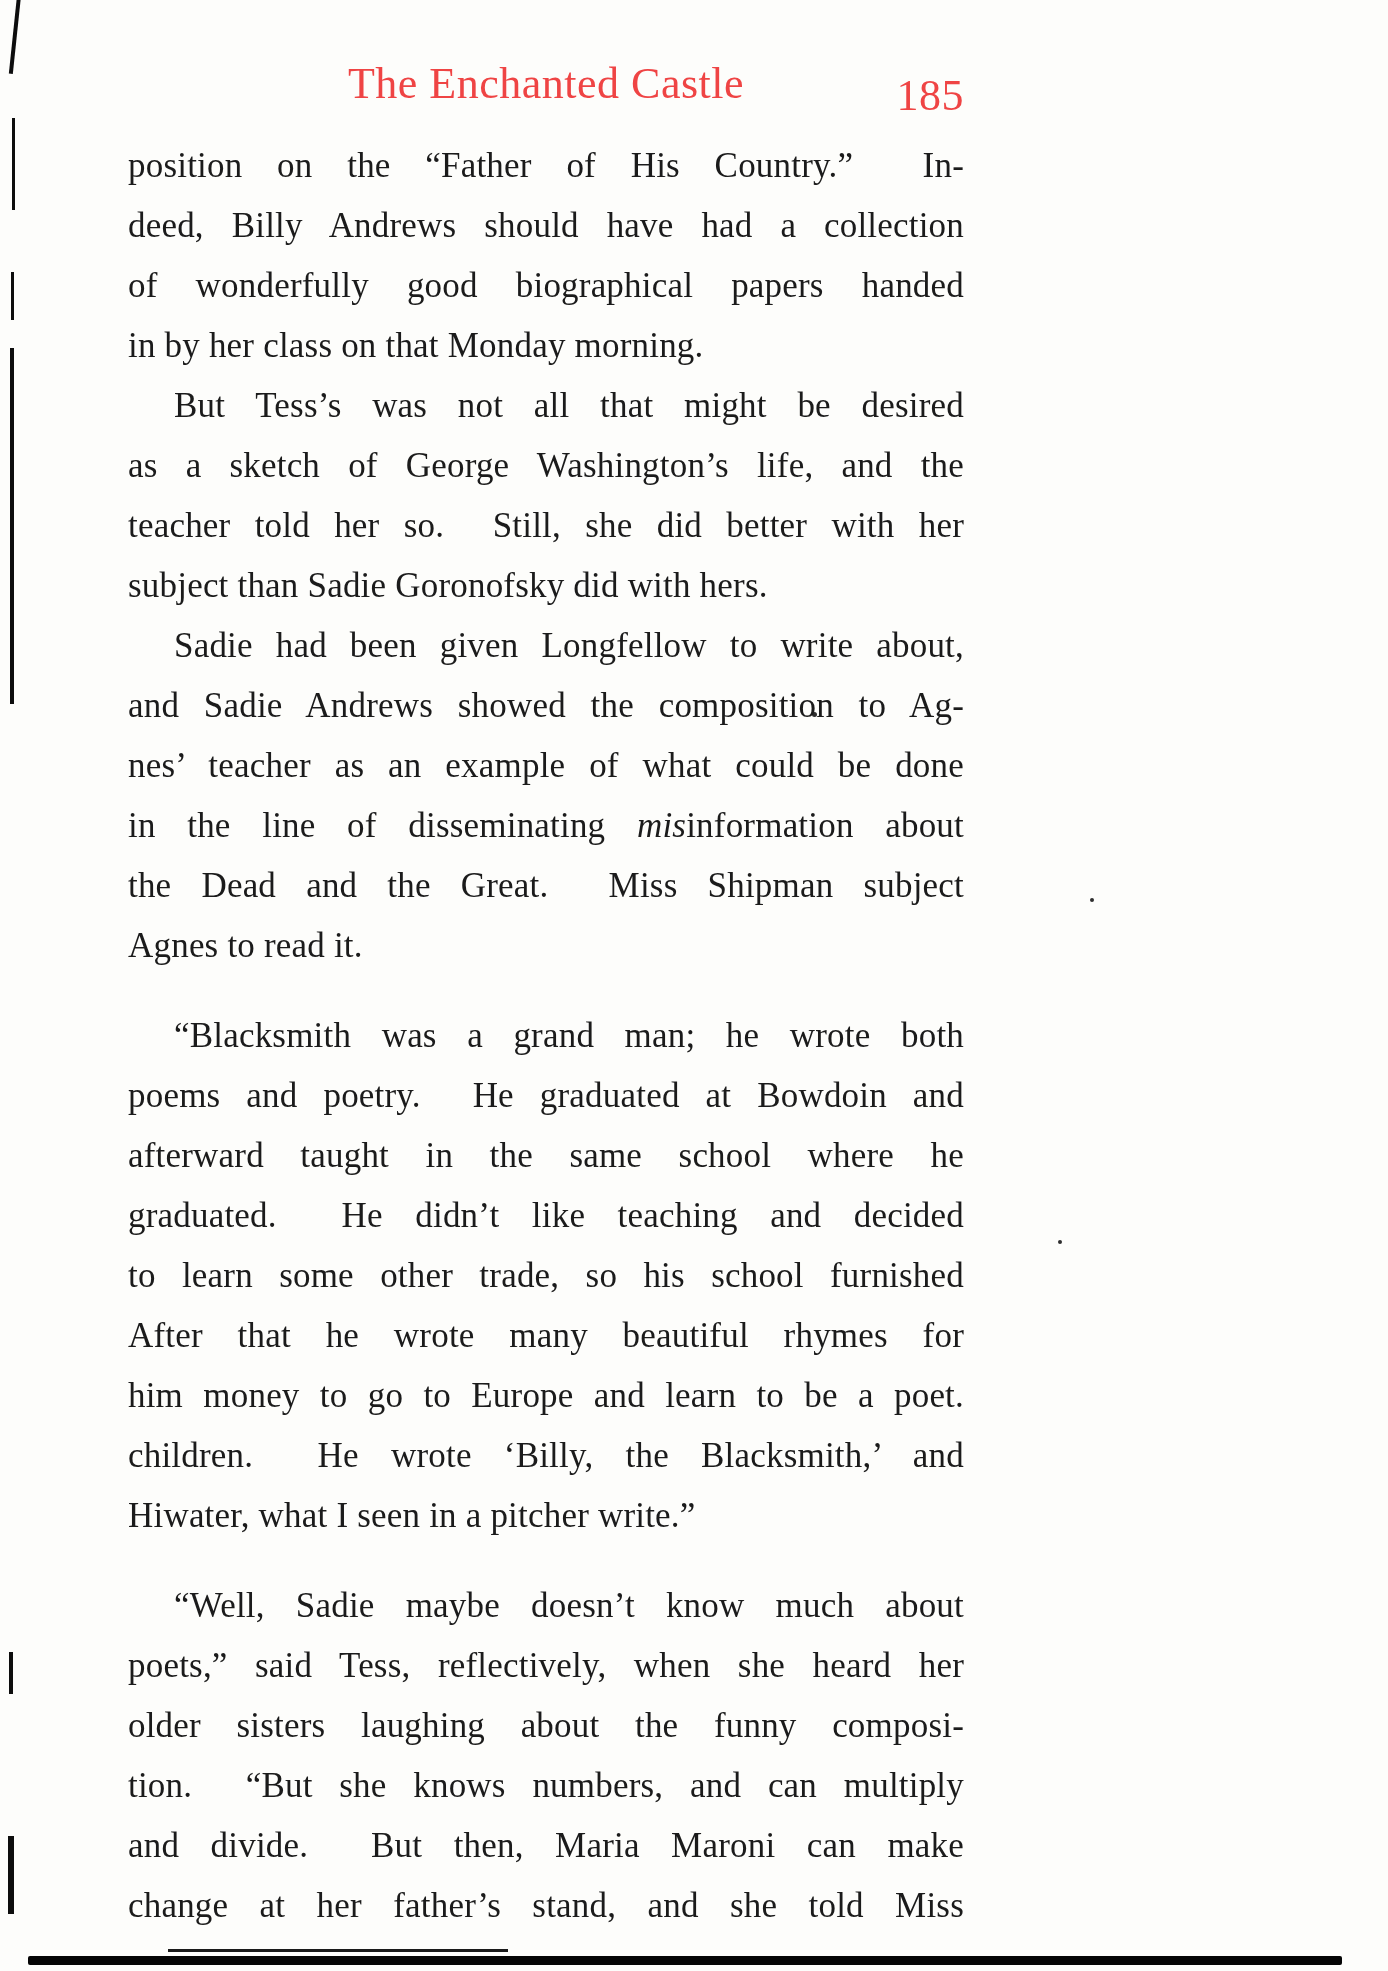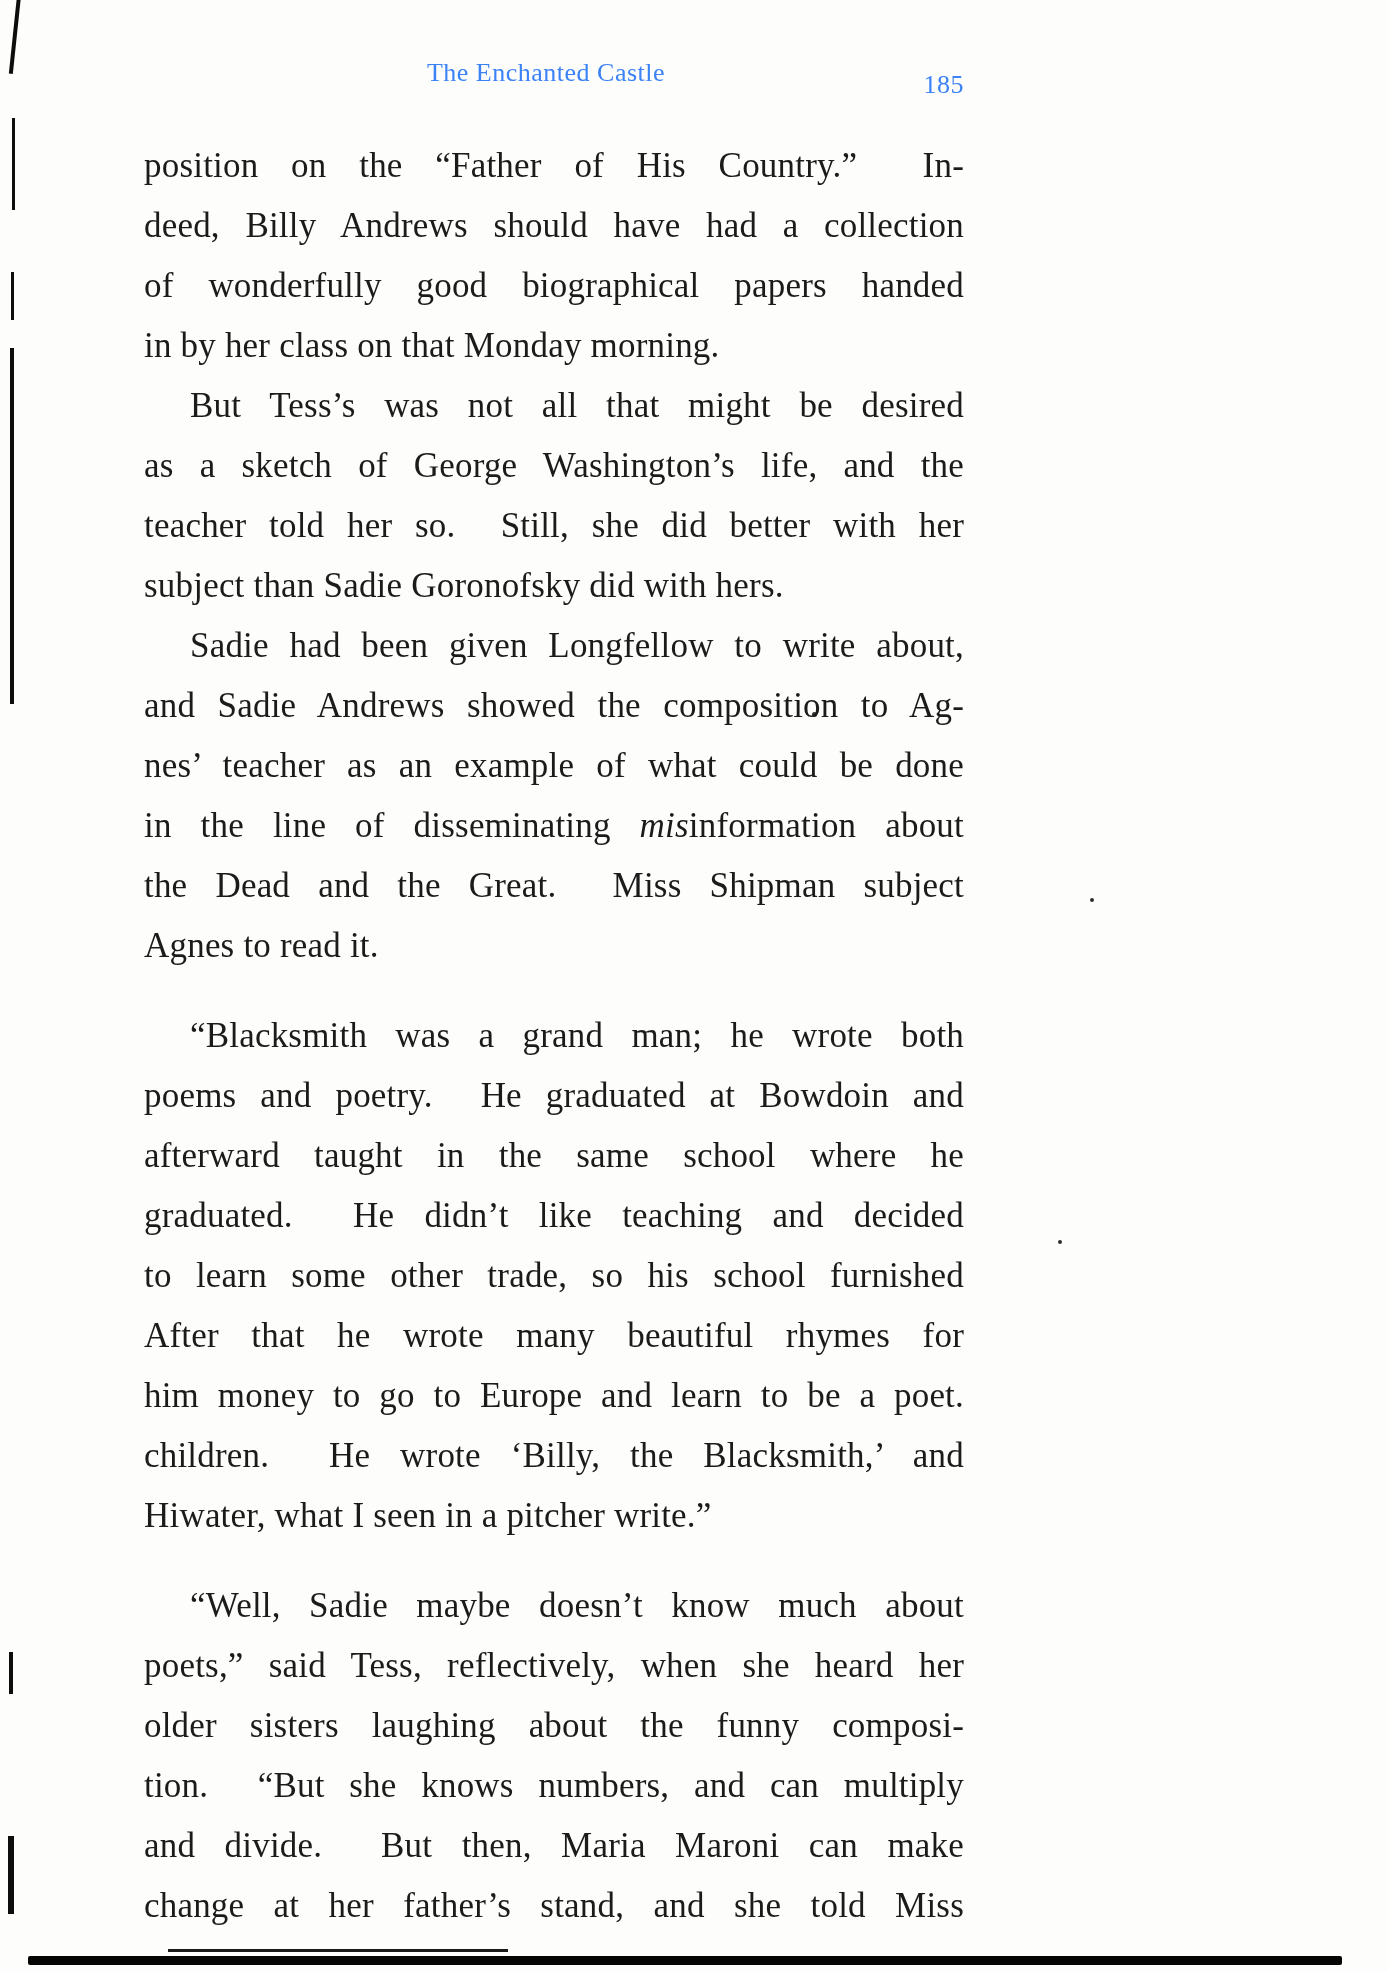--- a/index.html
+++ b/index.html
@@ -18,38 +18,37 @@
   .content {
     position: absolute;
     left: 128px;
     top: 58px;
     width: 836px;
   }
   .running-header {
     position: relative;
     height: 52px;
     margin-bottom: 26px;
-    font-size: 26px;
+    font-size: 44px;
     letter-spacing: 0.5px;
-    color: #3b82f6;
+    color: #ef4444;
   }
   .chapter-title {
     display: block;
     text-align: center;
   }
   .page-number {
     position: absolute;
     right: 0;
     top: 12px;
   }
   .text-block {
     font-size: 35px;
     line-height: 60px;
     letter-spacing: 0.2px;
-    margin-left: 16px;
   }
   .para { }
   .para.spaced { margin-top: 30px; }
   .line {
     text-align: justify;
     text-align-last: justify;
     white-space: pre-wrap;
   }
   .line.no-just { text-align-last: left; }
   .line.indent { text-indent: 46px; }

